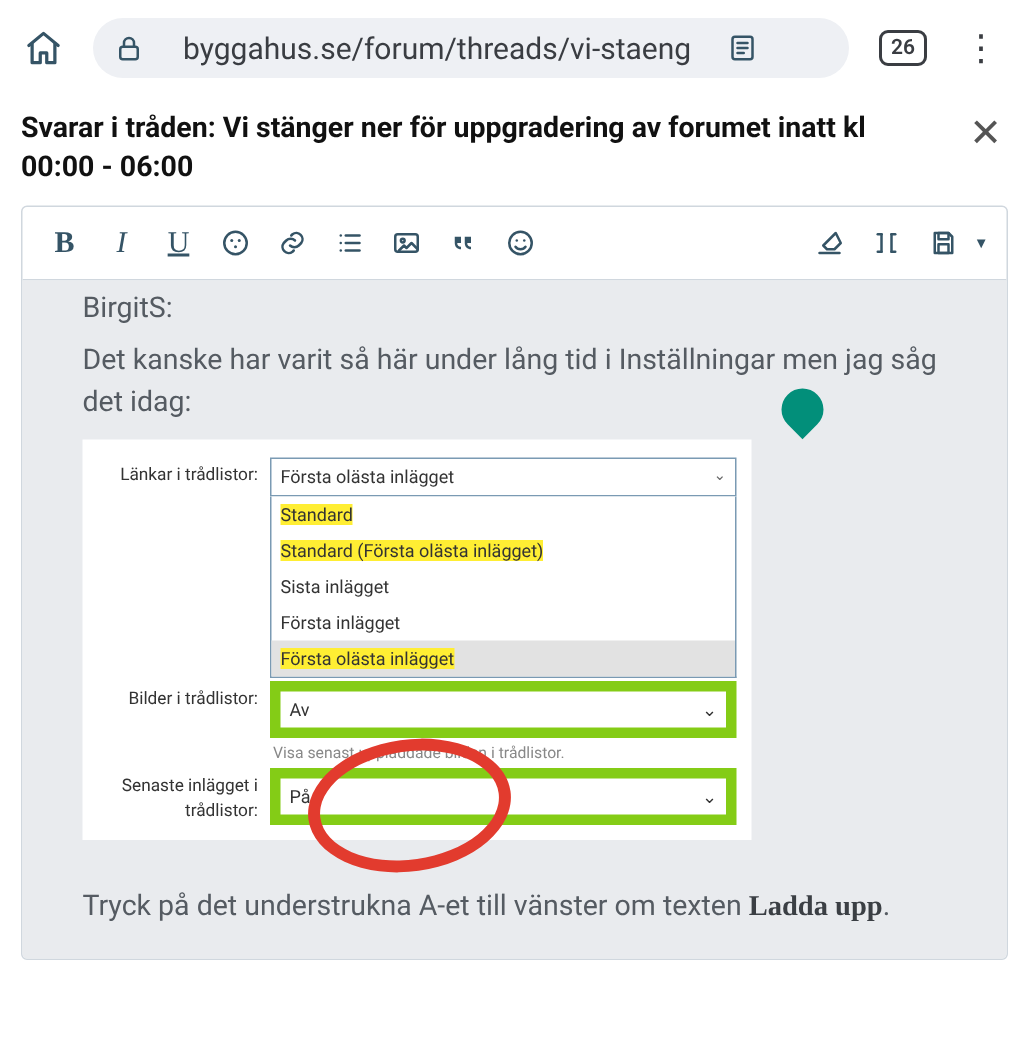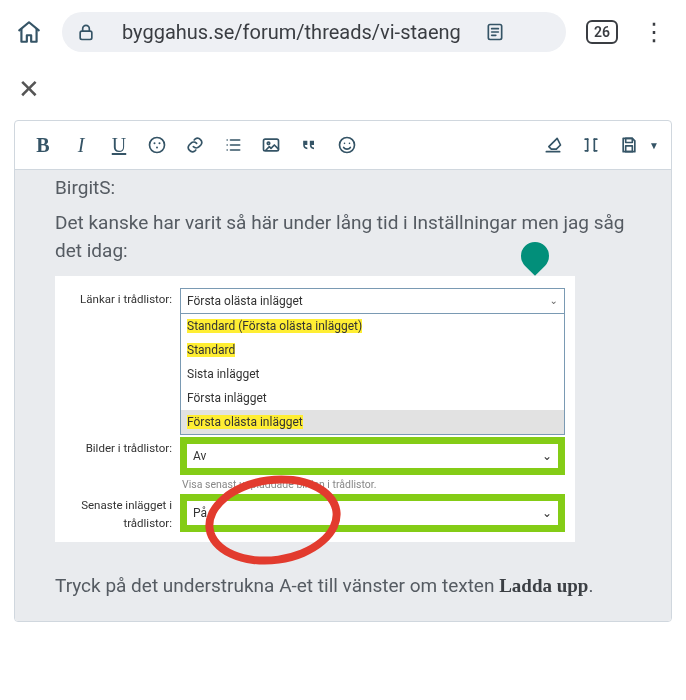--- a/index.html
+++ b/index.html
@@ -118,21 +118,21 @@
       height: 28px;
       background: #028f7a;
       border-radius: 50% 50% 50% 0;
       transform: rotate(-45deg);
     }
 
     
     .embed-wrap {
       background: #fff;
       padding: 12px 10px 8px 10px;
-      width: 520px;
+      width: 446px;
       font-size: 12px;
       color: #333;
     }
     .embed-row { display: flex; align-items: flex-start; margin-bottom: 2px; }
     .embed-label { width: 115px; text-align: right; padding-right: 8px; padding-top: 3px; font-size: 11.5px; }
     .embed-field { flex: 1; position: relative; }
     .select-top {
       border: 1px solid #7a9ab3;
       background: #fff;
       padding: 3px 6px;
@@ -196,20 +196,21 @@
           <line x1="8" y1="12" x2="16" y2="12"></line>
           <line x1="8" y1="16" x2="13" y2="16"></line>
         </svg>
     </span>
   </div>
   <div class="tabs-badge">26</div>
   <div class="overflow-menu">⋮</div>
 </div>
 
 <div class="reply-header">
+  <div class="reply-title">Svarar i tråden: Vi stänger ner för uppgradering av forumet inatt kl 00:00 - 06:00</div>
   <div class="close-x">✕</div>
 </div>
 
 <div class="editor-card">
   <div class="toolbar">
     <div class="tbtn" style="font-weight:700">B</div>
     <div class="tbtn" style="font-style:italic">I</div>
     <div class="tbtn" style="text-decoration:underline">U</div>
     <div class="tbtn">
       <svg width="20" height="20" viewBox="0 0 24 24">
@@ -291,22 +292,22 @@
     <div class="embedded">
       <div class="embed-wrap">
         <div class="embed-row">
           <div class="embed-label">Länkar i trådlistor:</div>
           <div class="embed-field">
             <div class="select-top">
               <span>Första olästa inlägget</span>
                 <span class="chev">⌄</span>
             </div>
             <div class="dropdown">
+              <div class="opt"><span class="hl">Standard</span></div>
               <div class="opt"><span class="hl">Standard (Första olästa inlägget)</span></div>
-              <div class="opt"><span class="hl">Standard</span></div>
               <div class="opt"><span>Sista inlägget</span></div>
               <div class="opt"><span>Första inlägget</span></div>
               <div class="opt sel"><span class="hl">Första olästa inlägget</span></div>
             </div>
           </div>
         </div>
         <div class="embed-row">
           <div class="embed-label">Bilder i trådlistor:</div>
           <div class="embed-field">
             <div class="select-simple">

